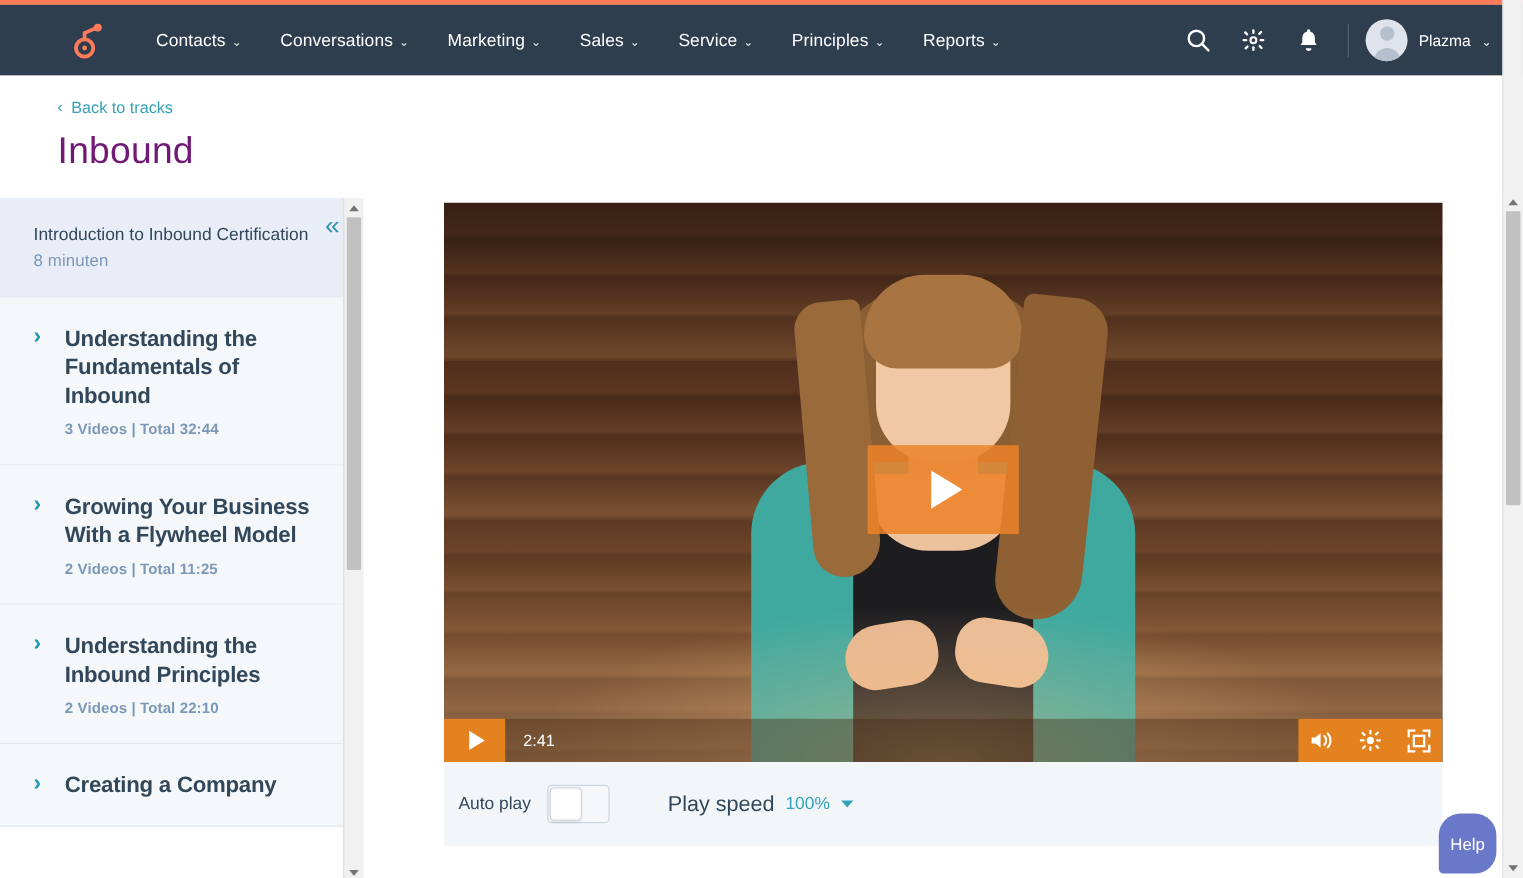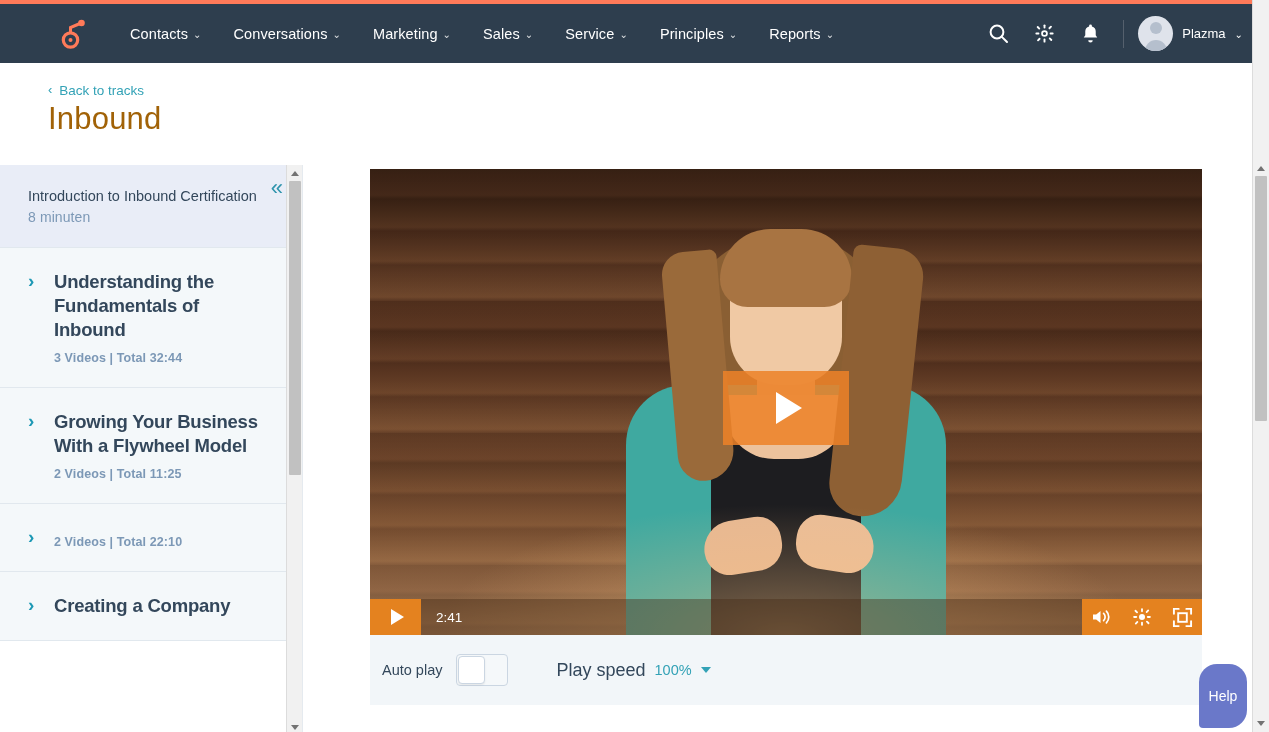--- a/index.html
+++ b/index.html
@@ -45,22 +45,22 @@
   .avatar-caret { color: #ffffff; font-size: 10px; transform: translateY(1px); }
 
   
   .page-header { padding: 18px 0 0 48px; background: #fff; height: 102px; }
   .backlink {
     color: #33a2b6; font-size: 13.5px; display: inline-flex; align-items: center;
     gap: 7px; cursor: pointer; text-decoration: none;
   }
   .backlink .chev { font-size: 13px; transform: translateY(-1px); }
   .page-title {
-    font-size: 31px; color: #a16207; font-weight: 300;
-    margin-top: 2px; letter-spacing: .2px;
+    font-size: 31px; color: #701a75; font-weight: 300;
+    margin-top: 9px; letter-spacing: .2px;
   }
 
   
   .content { position: relative; height: 571px; display: flex; }
 
   
   .sidebar {
     width: 303px; flex: 0 0 303px; height: 571px;
     background: #ffffff; position: relative; overflow: hidden;
     border-right: 1px solid #e5eaef;
@@ -178,21 +178,21 @@
     box-shadow: 0 1px 2px rgba(0,0,0,.08);
   }
   .speed-wrap { display: flex; align-items: center; gap: 9px; margin-left: 48px; }
   .speed-label { font-size: 18px; color: #33475b; }
   .speed-value { font-size: 14.5px; color: #33a2b6; cursor: pointer; }
   .speed-caret { width: 0; height: 0; border-left: 5px solid transparent;
     border-right: 5px solid transparent; border-top: 6px solid #33a2b6; cursor: pointer; }
 
   
   .help-bubble {
-    position: absolute; right: 22px; bottom: 8px; width: 48px; height: 64px;
+    position: absolute; right: 22px; bottom: 8px; width: 48px; height: 50px;
     background: #6a78c9; border-radius: 18px 18px 18px 4px;
     display: flex; align-items: center; justify-content: center;
     color: #ffffff; font-size: 14px; cursor: pointer; z-index: 20;
   }
 
   
   .page-sbar { position: absolute; top: 0; right: 0; width: 17px; height: 732px;
     background: #f1f1f1; border-left: 1px solid #dcdcdc; z-index: 30; }
 </style>
 </head>
@@ -318,20 +318,21 @@
           <div class="sb-title">Growing Your Business With a Flywheel Model</div>
           <div class="sb-sub">2 Videos | Total 11:25</div>
         </div>
       </div>
     </div>
 
     <div class="sb-item">
       <div class="sb-row">
         <span class="sb-chev">›</span>
         <div>
+          <div class="sb-title">Understanding the Inbound Principles</div>
           <div class="sb-sub">2 Videos | Total 22:10</div>
         </div>
       </div>
     </div>
 
     <div class="sb-item">
       <div class="sb-row">
         <span class="sb-chev">›</span>
         <div>
           <div class="sb-title">Creating a Company</div>

